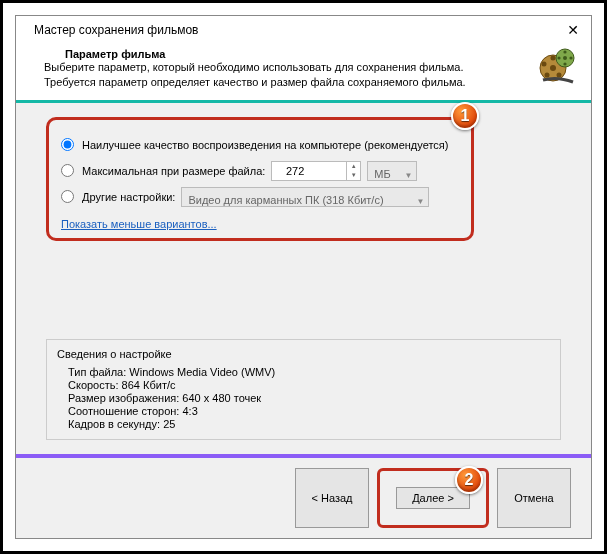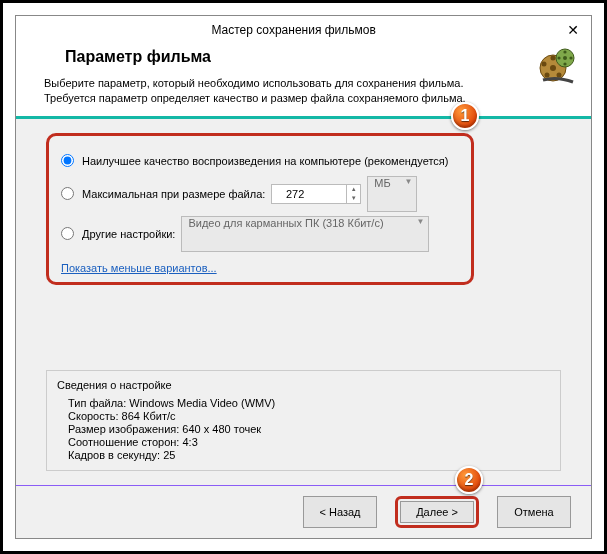--- a/index.html
+++ b/index.html
@@ -25,28 +25,28 @@
   display: flex;
   flex-direction: column;
 }
 .titlebar {
   height: 28px;
   display: flex;
   align-items: center;
   padding: 0 6px;
   font-size: 12px;
 }
-.titlebar .title { flex: 1; margin-left: 4px; text-align: center; }
+.titlebar .title { flex: 1; margin-left: 12px; }
 .close-x { font-size: 14px; cursor: pointer; padding: 0 6px; }
 .header {
   padding: 4px 14px 10px 28px;
   position: relative;
 }
-.header .h-title { font-weight: bold; font-size: 16px; padding-left: 21px; }
-.header .h-text { margin-top: 10px; line-height: 1.35; }
+.header .h-title { font-weight: bold; font-size: 11px; padding-left: 21px; }
+.header .h-text { margin-top: 0; line-height: 1.35; }
 .film-icon {
   position: absolute;
   right: 14px; top: 2px;
   width: 40px; height: 40px;
 }
 .film-icon svg { width: 40px; height: 40px; }
 .body {
   flex: 1;
   background: #f0f0f0;
   border-top: 3px solid #14b8a6;
@@ -93,23 +93,23 @@
 .spinner div {
   flex: 1;
   font-size: 6px;
   text-align: center;
   line-height: 8px;
   color: #666;
 }
 .combo {
   border: 1px solid #bbb;
   background: #e9e9e9;
-  height: 36px;
+  height: 20px;
   display: inline-flex;
-  align-items: flex-start;
+  align-items: flex-end;
   padding: 0 4px 0 6px;
   color: #666;
 }
 .combo.unit { width: 50px; }
 .combo.wide { width: 248px; }
 .combo .arrow { margin-left: auto; font-size: 8px; color: #888; }
 .link {
   color: #1a5fbf;
   text-decoration: underline;
   cursor: pointer;
@@ -128,40 +128,40 @@
   border: 1px solid #ccc;
   padding: 8px 10px;
   background: #f0f0f0;
   flex: 1;
 }
 .panel .p-title { margin-bottom: 6px; }
 .panel .line { margin: 1px 11px; }
 .panel .indent { margin-left: 14px; }
 .footer {
   background: #f0f0f0;
-  border-top: 1px solid #8b5cf6;
+  border-top: 4px solid #8b5cf6;
   padding: 10px 20px;
   display: flex;
   justify-content: flex-end;
-  gap: 18px;
+  gap: 8px;
   position: relative;
 }
 .btn {
   border: 1px solid #999;
   background: #e5e5e5;
   padding: 4px 14px;
   font-size: 11px;
   font-family: inherit;
   cursor: pointer;
   min-width: 74px;
 }
 .next-wrap {
   border: 3px solid #c12d1e;
   border-radius: 6px;
-  padding: 2px;
+  padding: 16px;
   position: relative;
 }
 .callout {
   position: absolute;
   width: 28px; height: 28px;
   border-radius: 50%;
   background: radial-gradient(circle at 35% 30%, #ff9a3a, #e0460a 70%);
   border: 2px solid #fff;
   box-shadow: 0 1px 3px rgba(0,0,0,.5), inset 0 -2px 3px rgba(0,0,0,.3);
   color: #fff;

